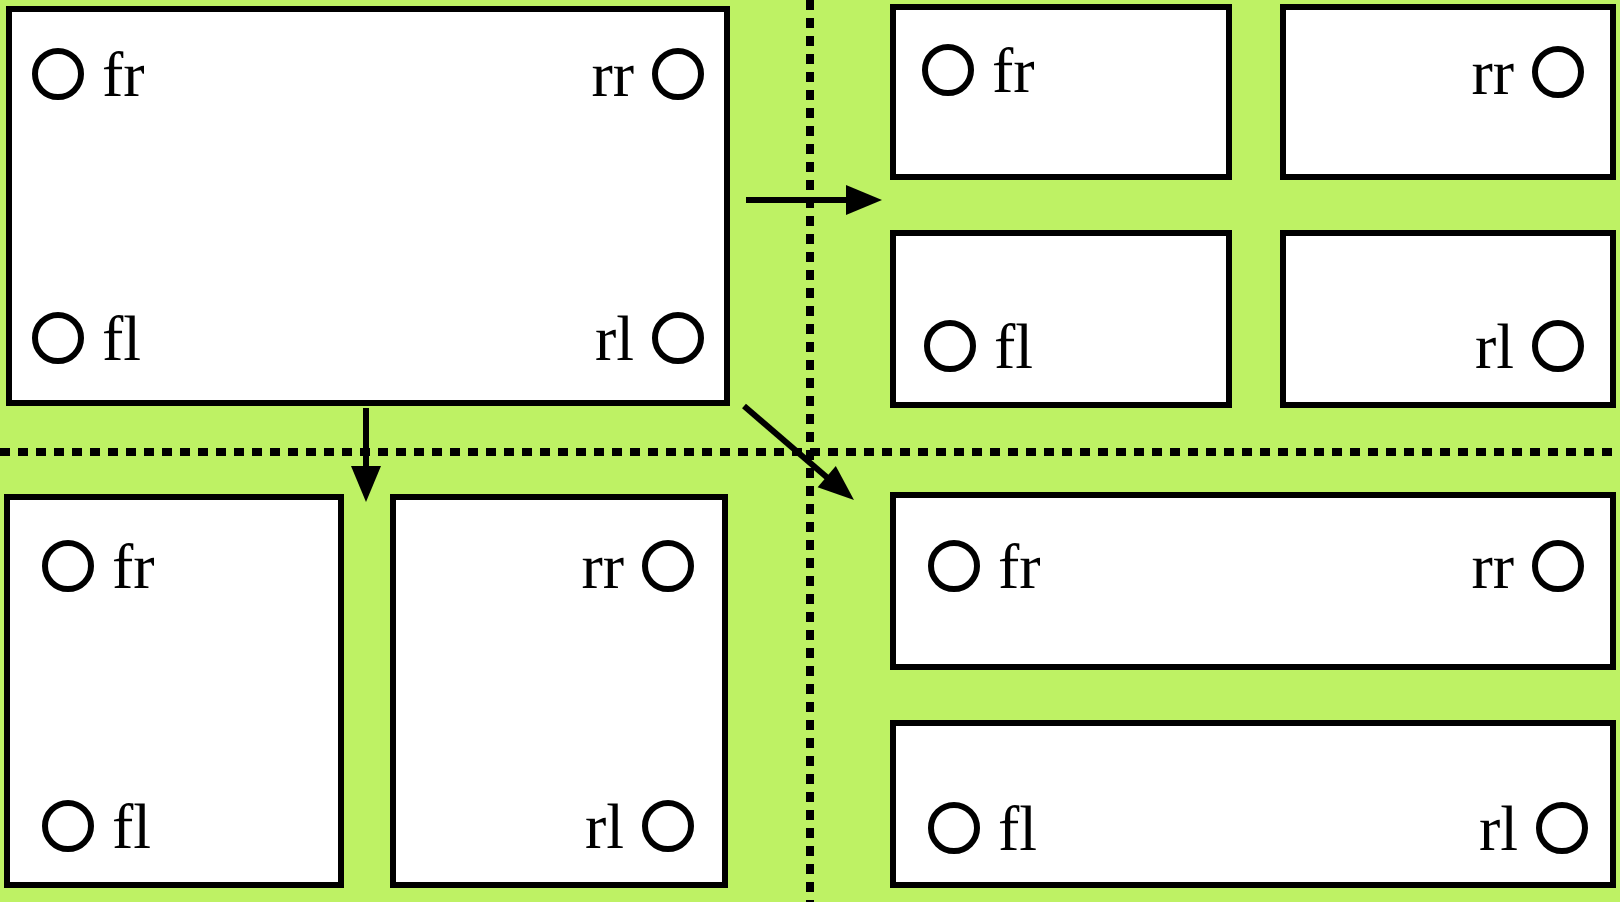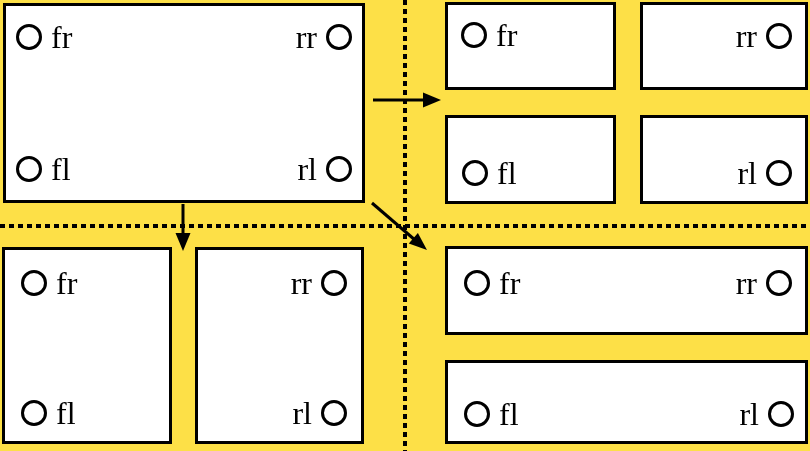--- a/index.html
+++ b/index.html
@@ -4,21 +4,21 @@
 <style>
   html, body {
     margin: 0;
     padding: 0;
     background: #ffffff;
   }
   .canvas {
     position: relative;
     width: 810px;
     height: 451px;
-    background: #fde047;
+    background: #bef264;
     overflow: hidden;
     font-family: "Liberation Serif", serif;
   }
   .divider-v {
     position: absolute;
     left: 403px;
     top: 0;
     width: 4px;
     height: 451px;
     background-image: repeating-linear-gradient(to bottom, #000 0px, #000 5px, transparent 5px, transparent 9px);

